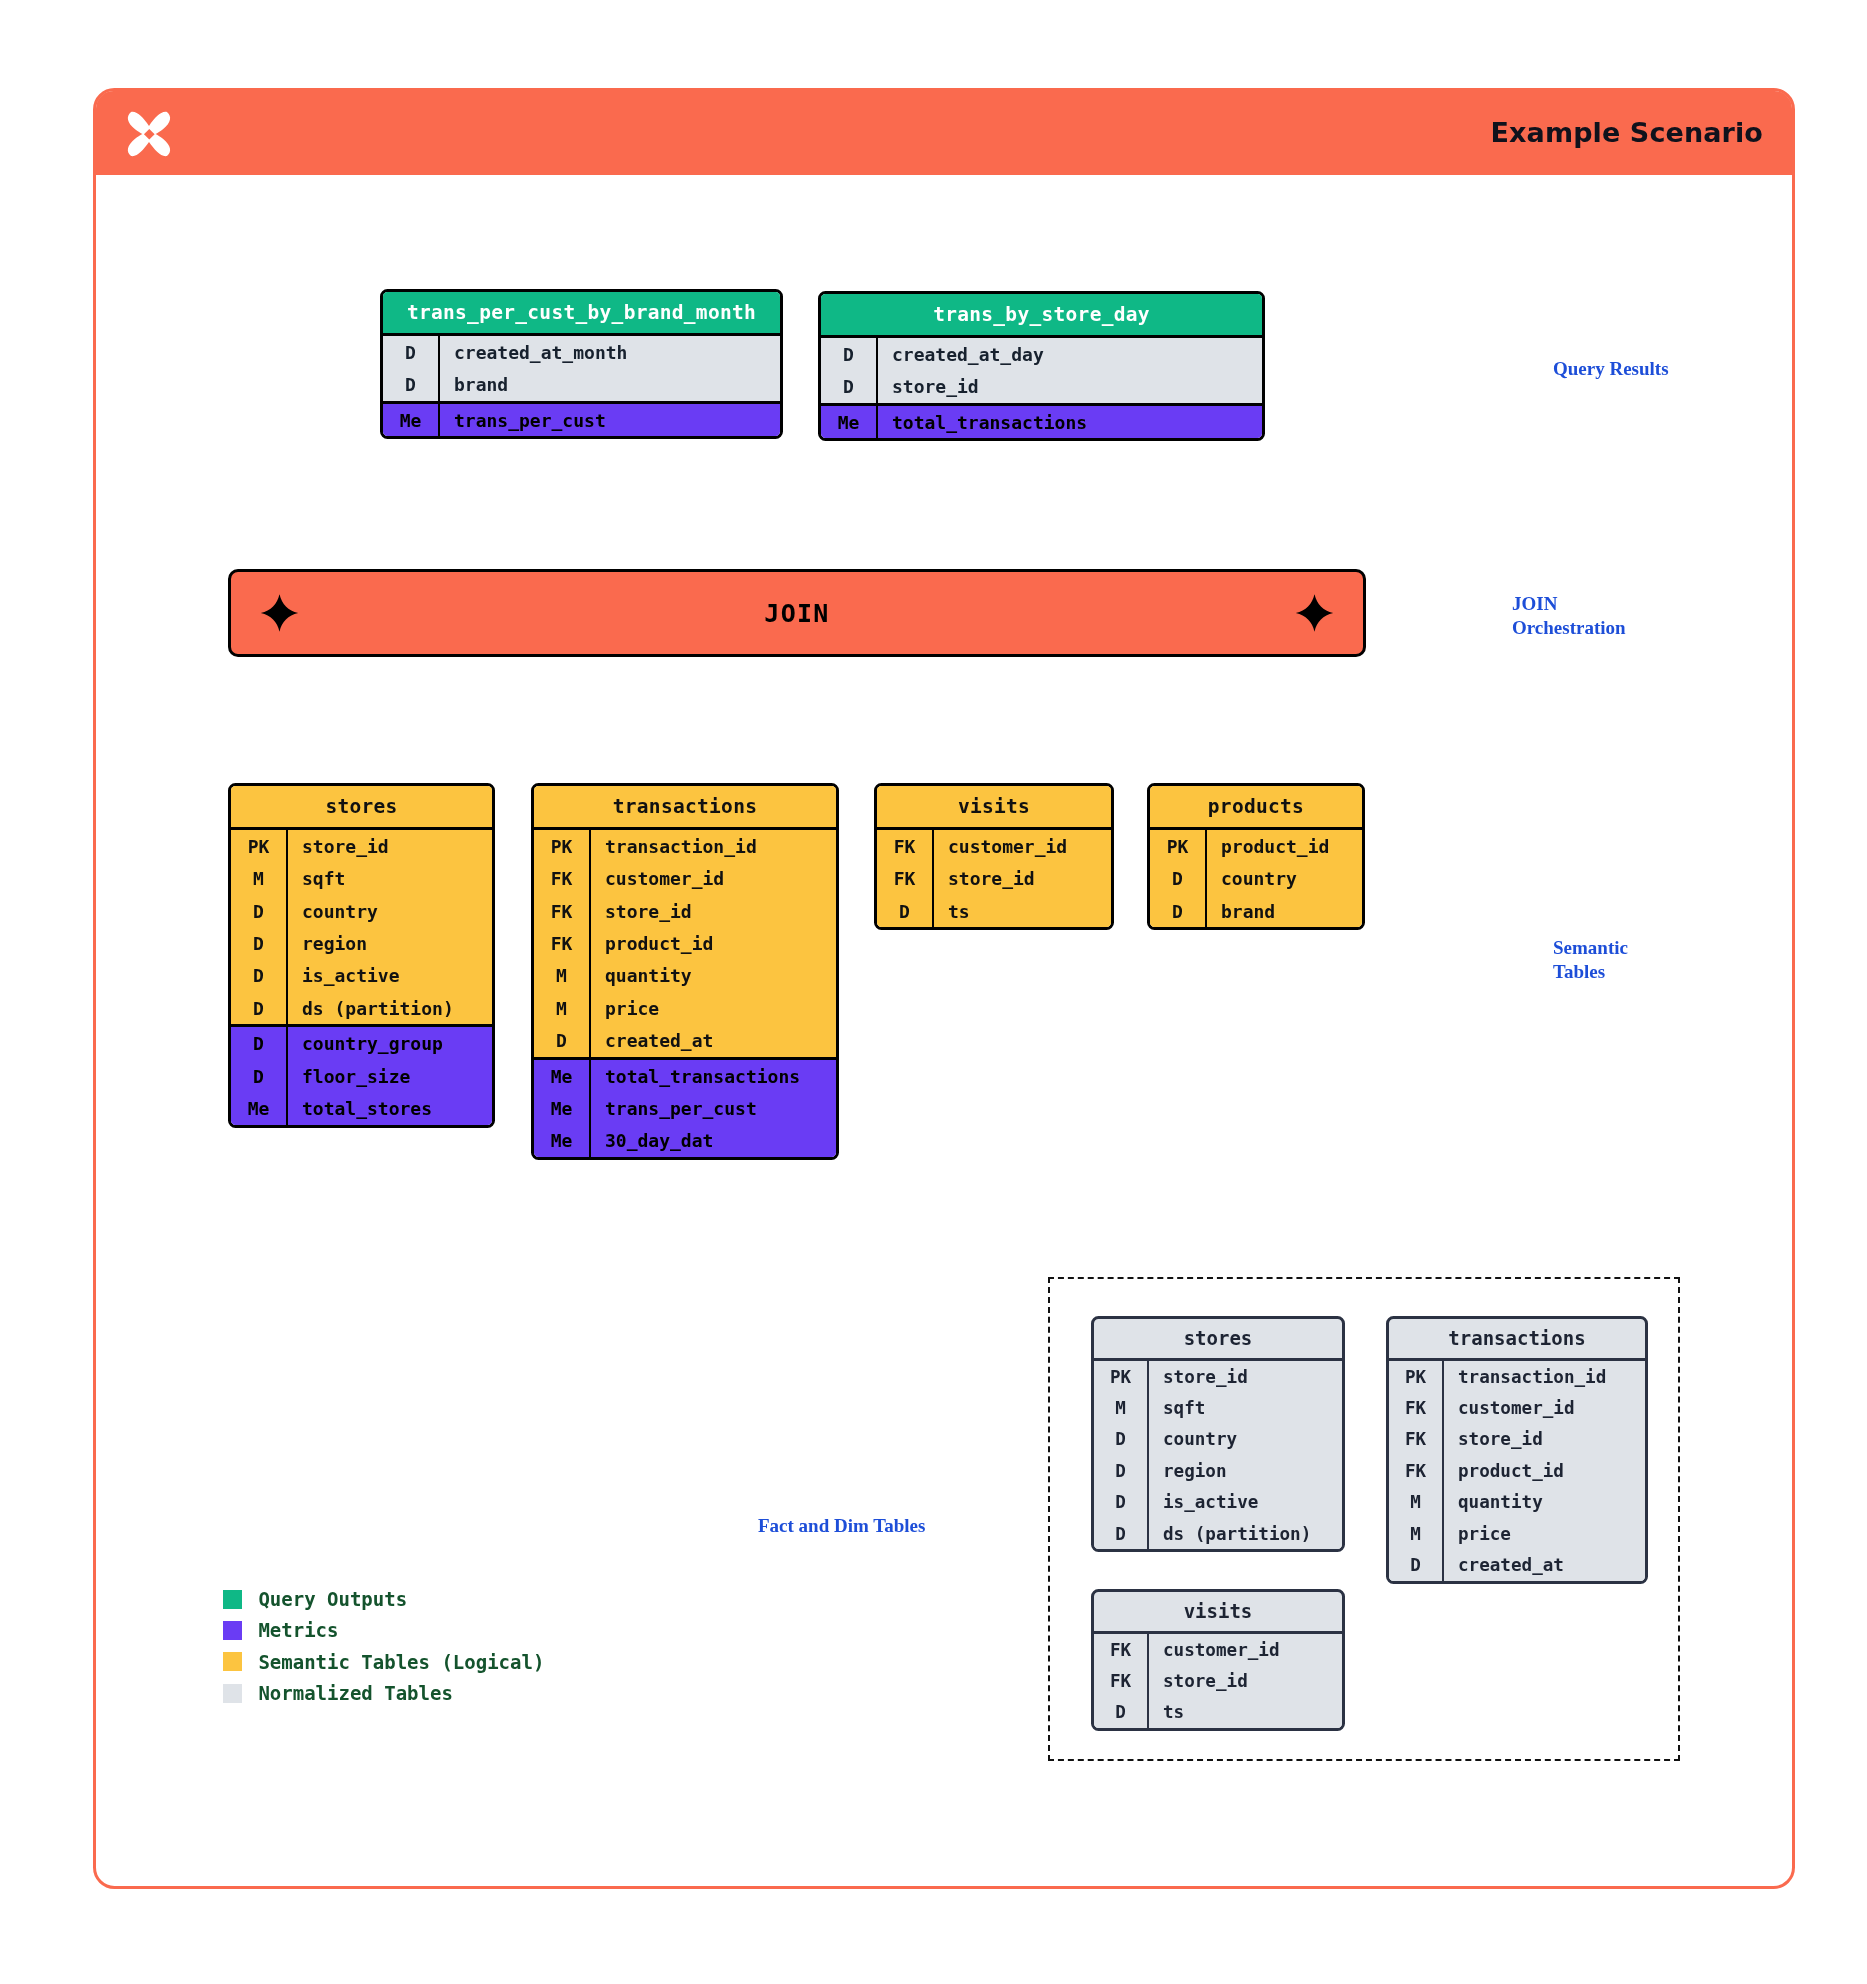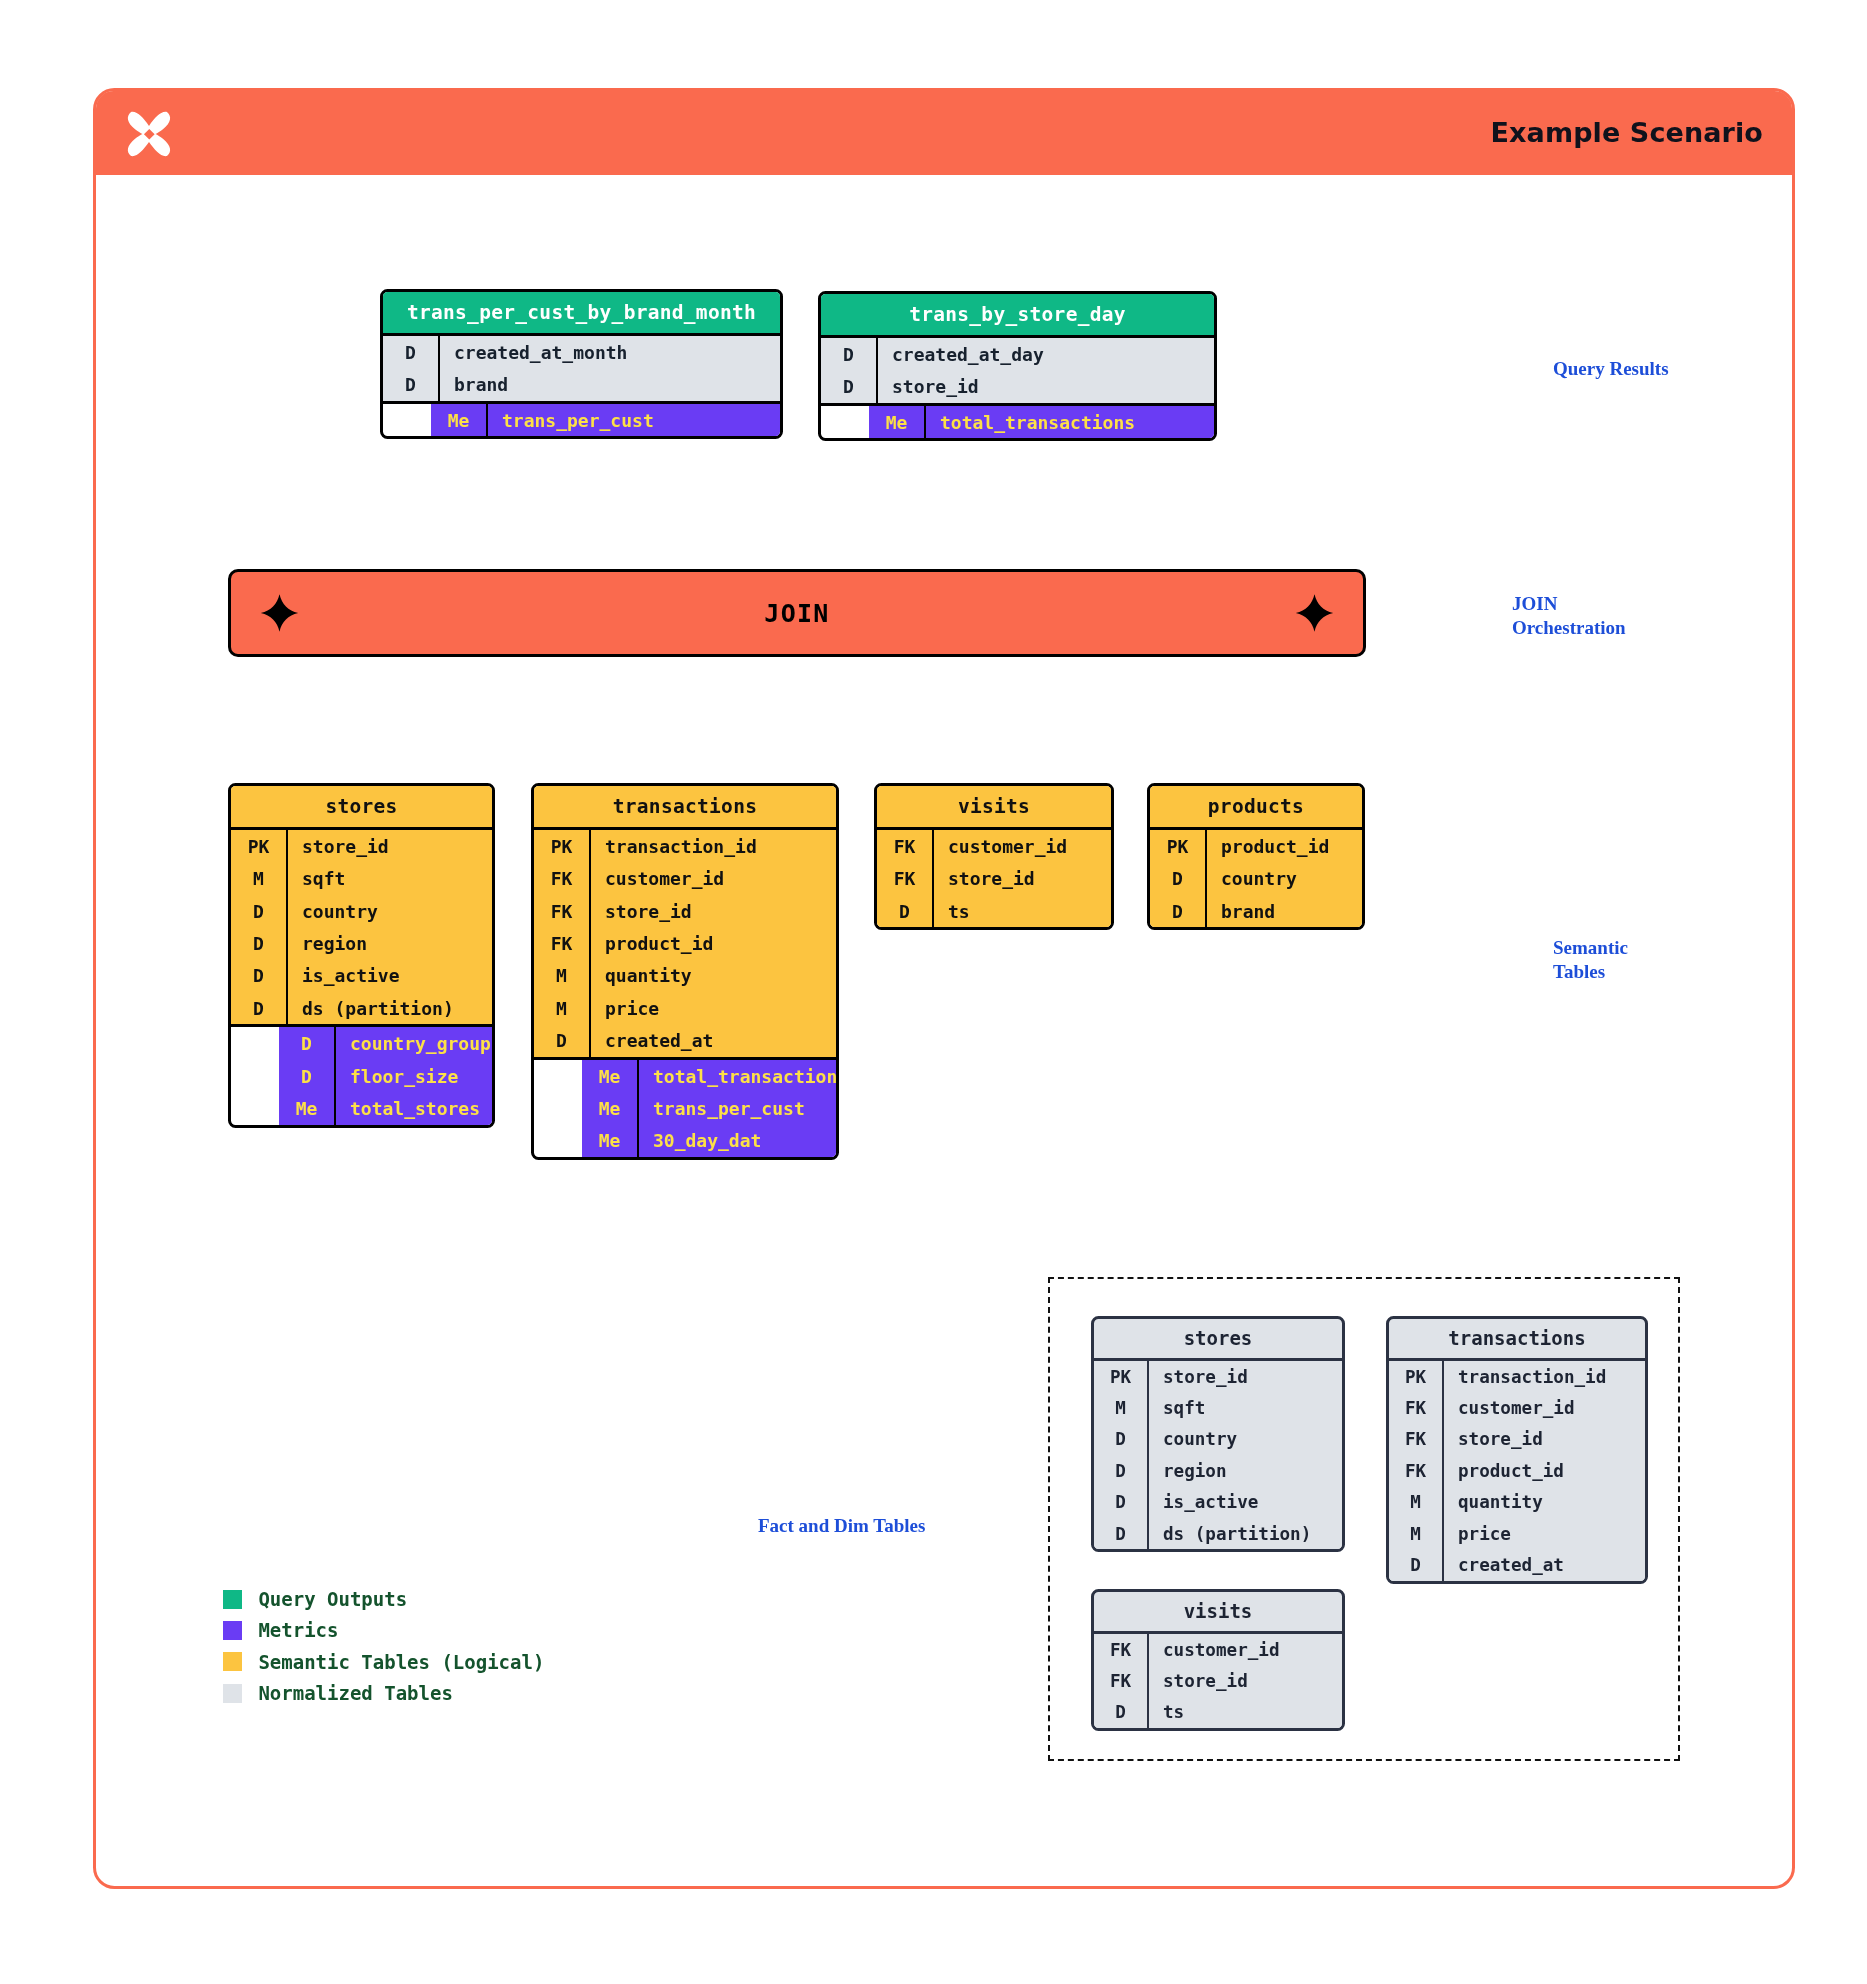--- a/index.html
+++ b/index.html
@@ -21,21 +21,21 @@
          font-size:19.5px;padding:8.8px 6.3px 9.4px;letter-spacing:0.3px;}
   .tbl .rows{border-top:3.1px solid #000;}
   .trow{display:flex;align-items:center;font-size:18px;font-family:"DejaVu Sans Mono",monospace;font-weight:bold;}
   .trow .key{width:55px;flex:0 0 auto;text-align:center;padding:5.7px 0;border-right:2.5px solid #000;}
   .trow .col{padding:5.7px 0 5.7px 14px;white-space:pre;}
   .seg + .seg{border-top:3.1px solid #000;}
 
   
   .green .thead{background:#0fb886;color:#fff;}
   .gray-seg .trow{background:#dfe3e8;color:#17212e;}
-  .purple-seg .trow{background:#6a3cf4;color:#fde047;margin-left:48px;}
+  .purple-seg .trow{background:#6a3cf4;color:#000000;}
   .yellow-seg .trow{background:#fcc440;color:#111;}
   .yellow .thead{background:#fcc440;color:#111;}
 
   
   .norm{position:absolute;border:3.1px solid #2b3243;border-radius:7.5px;overflow:hidden;box-sizing:border-box;background:#dfe3e8;}
   .norm .thead{font-weight:bold;text-align:center;font-size:19px;padding:8.2px 6.3px 8.8px;color:#1d2433;}
   .norm .rows{border-top:3.1px solid #2b3243;}
   .norm .trow{background:#dfe3e8;color:#1d2433;font-size:17.6px;}
   .norm .trow .key{border-right:2.5px solid #2b3243;width:53px;}
 
@@ -134,21 +134,21 @@
     </div>
     <div class="seg purple-seg">
       <div class="trow">
         <span class="key">Me</span>
         <span class="col">trans_per_cust</span>
       </div>
     </div>
   </div>
 </div>
 
-<div class="tbl green" style="left:818px;top:291px;width:399px;">
+<div class="tbl green" style="left:818px;top:291px;width:447px;">
   <div class="thead">trans_by_store_day</div>
   <div class="rows">
     <div class="seg gray-seg">
       <div class="trow">
         <span class="key">D</span>
         <span class="col">created_at_day</span>
       </div>
       <div class="trow">
         <span class="key">D</span>
         <span class="col">store_id</span>

